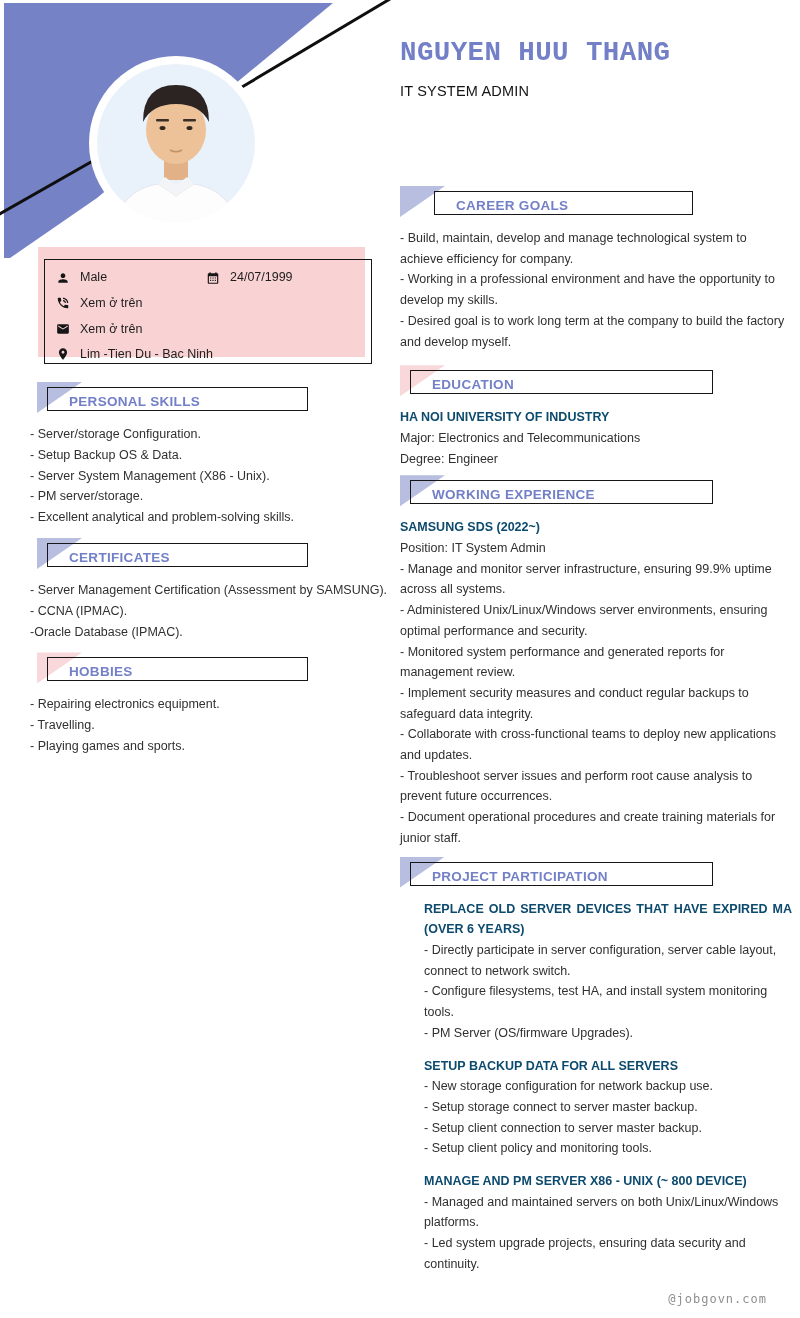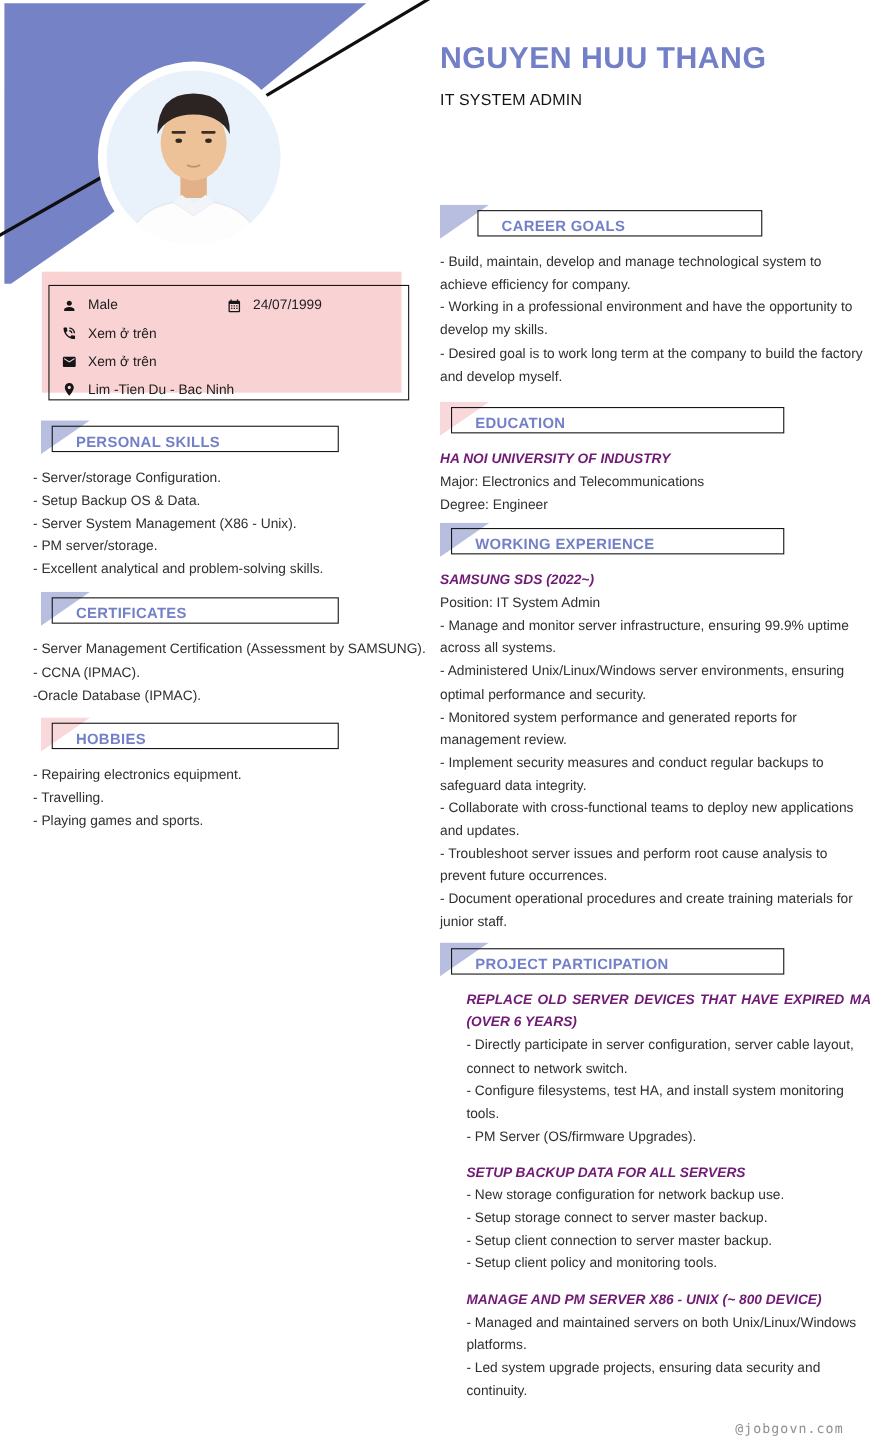--- a/index.html
+++ b/index.html
@@ -8,21 +8,21 @@
     position:relative; width:800px; height:1318px; background:#ffffff;
     font-family:"Liberation Sans","DejaVu Sans",sans-serif; color:#2e2e2e;
     overflow:hidden; margin:0 auto;
   }
 
   
   .topdeco { position:absolute; left:0; top:0; }
 
   
   .name { position:absolute; left:400px; top:37px; font-size:27.5px; font-weight:bold;
-          color:#7380C8; letter-spacing:0.4px; }
+          color:#7380C8; letter-spacing:0.4px;font-family:Liberation Mono, monospace; }
   .role { position:absolute; left:400px; top:83px; font-size:14.5px; color:#141414; letter-spacing:0.2px; }
 
   
   .contact { position:absolute; left:38px; top:247px; width:345px; }
   .contact-bg { position:absolute; left:0; top:0; width:327px; height:110px; background:#F9D2D4; }
   .contact-frame { position:absolute; left:6px; top:12px; width:328px; height:105px;
                    border:1.7px solid #161616; padding:5px 0 0 11px; background:transparent; }
   .crow { display:flex; align-items:center; height:25.5px; font-size:12.5px; color:#1d1d1d; }
   .ccell { display:flex; align-items:flex-start; }
   .ccell.first { width:150px; }
@@ -49,21 +49,21 @@
   .col-right { position:absolute; left:400px; top:186px; width:392px;
                font-size:12.5px; line-height:20.7px; color:#303030; }
   .col-right .tri { left:0; }
   .col-right .sec-box { left:10px; width:303px; }
   .col-right .sec-box.narrow { width:259px;margin-left:24px; }
 
   .sec-cg  { margin-bottom:13px; }
   .sec-edu { margin-bottom:6px; }
   .sec-we  { margin-bottom:8px; }
 
-  .bhead { font-weight:bold; color:#701a75;font-style:italic; }
+  .bhead { font-weight:bold; color:#0c4a6e; }
   .jt { text-align:justify; }
   .proj { margin-bottom:12px;margin-left:24px; }
   .proj:last-child { margin-bottom:0; }
 
   
   .watermark { position:absolute; right:33px; top:1292px;
                font-family:"DejaVu Sans Mono","Liberation Mono",monospace;
                font-size:12px; color:#8f8f8f; letter-spacing:1px; }
 </style>
 </head>

